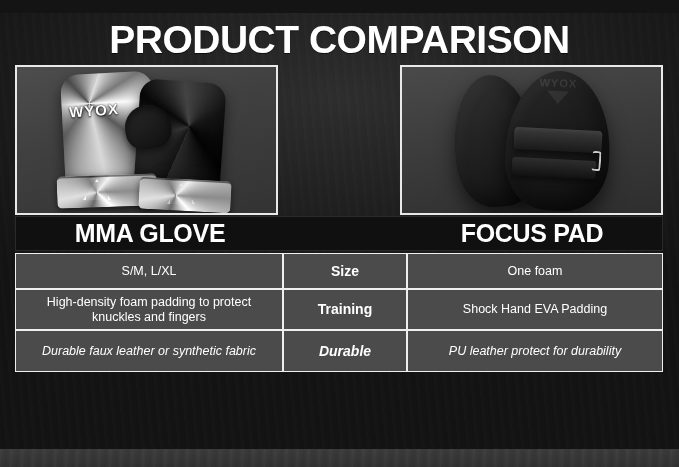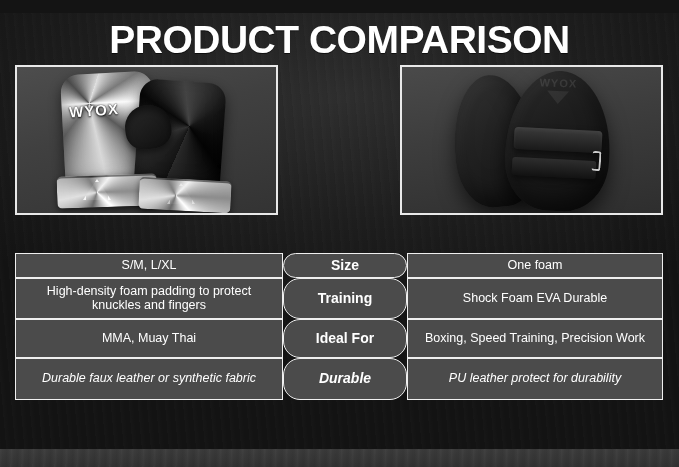--- a/index.html
+++ b/index.html
@@ -180,23 +180,22 @@
     font-size:12.5px;
     line-height:14.5px;
     box-sizing:border-box;
   }
   .col-a{width:268px;}
   .col-b{width:124px;}
   .col-c{width:256px;}
   .cmp-table td.attr{
     font-weight:bold;
     font-size:14px;
-    border-radius:17px;
-  }
-  .r1 td{height:24px;}
+  }
+  .r1 td{height:36px;}
   .r2 td{height:41px;}
   .r3 td{height:39px;}
   .r4 td{height:41px;}
   .r5 td{height:42px;font-style:italic;}
 </style>
 </head>
 <body>
 
 <div id="page">
 
@@ -226,37 +225,36 @@
           <span>WYOX</span>
           <div class="tri"></div>
         </div>
         <div class="pad-strap"></div>
         <div class="pad-strap2"></div>
         <div class="pad-buckle"></div>
       </div>
     </div>
   </div>
 
+  <div class="namebar">
+    <div class="nm nm-left">MMA GLOVE</div>
+    <div class="nm nm-right">FOCUS PAD</div>
+  </div>
 
   <table class="cmp-table">
     <tbody>
       <tr class="r1">
         <td class="col-a">S/M, L/XL</td>
         <td class="col-b attr">Size</td>
         <td class="col-c">One foam</td>
       </tr>
       <tr class="r2">
         <td class="col-a">High-density foam padding to protect knuckles and fingers</td>
         <td class="col-b attr">Training</td>
-        <td class="col-c">Shock Foam EVA Durable</td>
-      </tr>
-      <tr class="r3">
-        <td class="col-a">MMA, Muay Thai</td>
-        <td class="col-b attr">Ideal For</td>
-        <td class="col-c">Boxing, Speed Training, Precision Work</td>
+        <td class="col-c">Shock Hand EVA Padding</td>
       </tr>
       <tr class="r5">
         <td class="col-a">Durable faux leather or synthetic fabric</td>
         <td class="col-b attr">Durable</td>
         <td class="col-c">PU leather protect for durability</td>
       </tr>
     </tbody>
   </table>
 
 </div>

